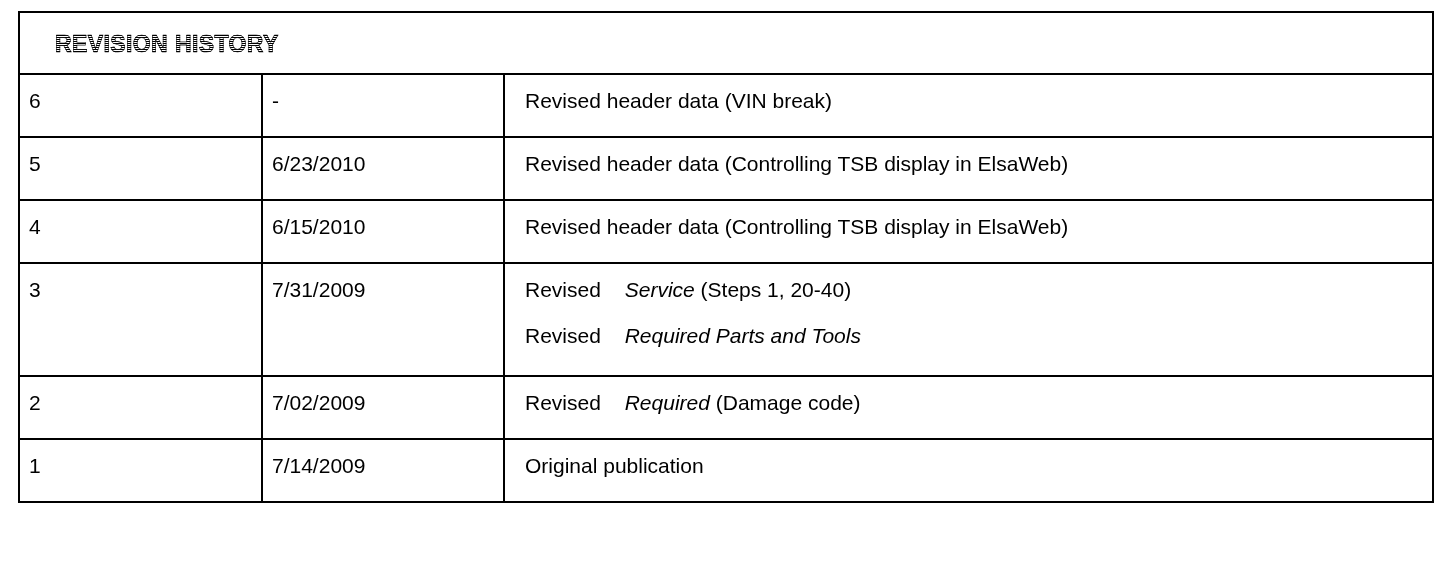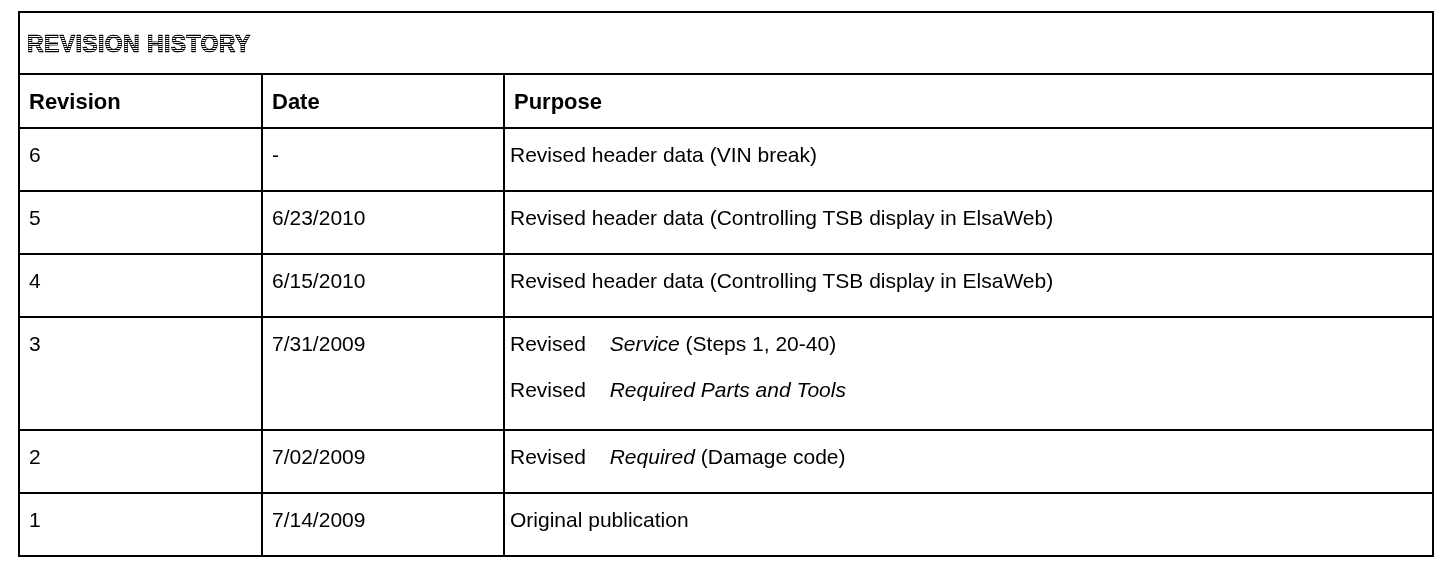--- a/index.html
+++ b/index.html
@@ -60,20 +60,21 @@
     
     color: transparent;
     background-image: repeating-linear-gradient(
         to bottom,
         #000000 0px,
         #000000 1px,
         #ffffff 1px,
         #ffffff 2px);
     -webkit-background-clip: text;
     background-clip: text;
+    margin-left: 28px;
     -webkit-text-stroke: 0.6px #000000;
   }
 
   
   .hdr-cell { height: 52px; }
   .hdr-text {
     display: block;
     padding: 14px 0 0 9px;
     font-weight: 700;
     font-size: 22px;
@@ -83,21 +84,21 @@
 
   
   .cell-text {
     display: block;
     padding: 13px 0 0 9px;
     font-size: 21px;
     line-height: 26px;
     white-space: nowrap;
   }
   .cell-text.purpose {
-    padding-left: 5px;
+    padding-left: 20px;
     white-space: normal;
   }
   .purpose-line { display: block; }
   .purpose-line + .purpose-line { margin-top: 20px; }
   .it { font-style: italic; margin-left: 18px; }
 
   .row-h-normal .cell-text { padding-top: 13px; }
   .r-normal  td { height: 61px; }
   .r-tall    td { height: 111px; }
 </style>
@@ -113,31 +114,20 @@
       <col class="c-purpose">
     </colgroup>
     <tbody>
 
       <tr>
         <td class="title-cell" colspan="3">
           <span class="title-text">REVISION HISTORY</span>
         </td>
       </tr>
 
-      <tr>
-        <td class="hdr-cell">
-          <span class="hdr-text">Revision</span>
-        </td>
-        <td class="hdr-cell">
-          <span class="hdr-text">Date</span>
-        </td>
-        <td class="hdr-cell">
-          <span class="hdr-text">Purpose</span>
-        </td>
-      </tr>
 
     <tr class="row-h-normal r-normal">
           <td>
             <span class="cell-text">6</span>
           </td>
           <td>
             <span class="cell-text">-</span>
           </td>
           <td>
             <span class="cell-text purpose">

